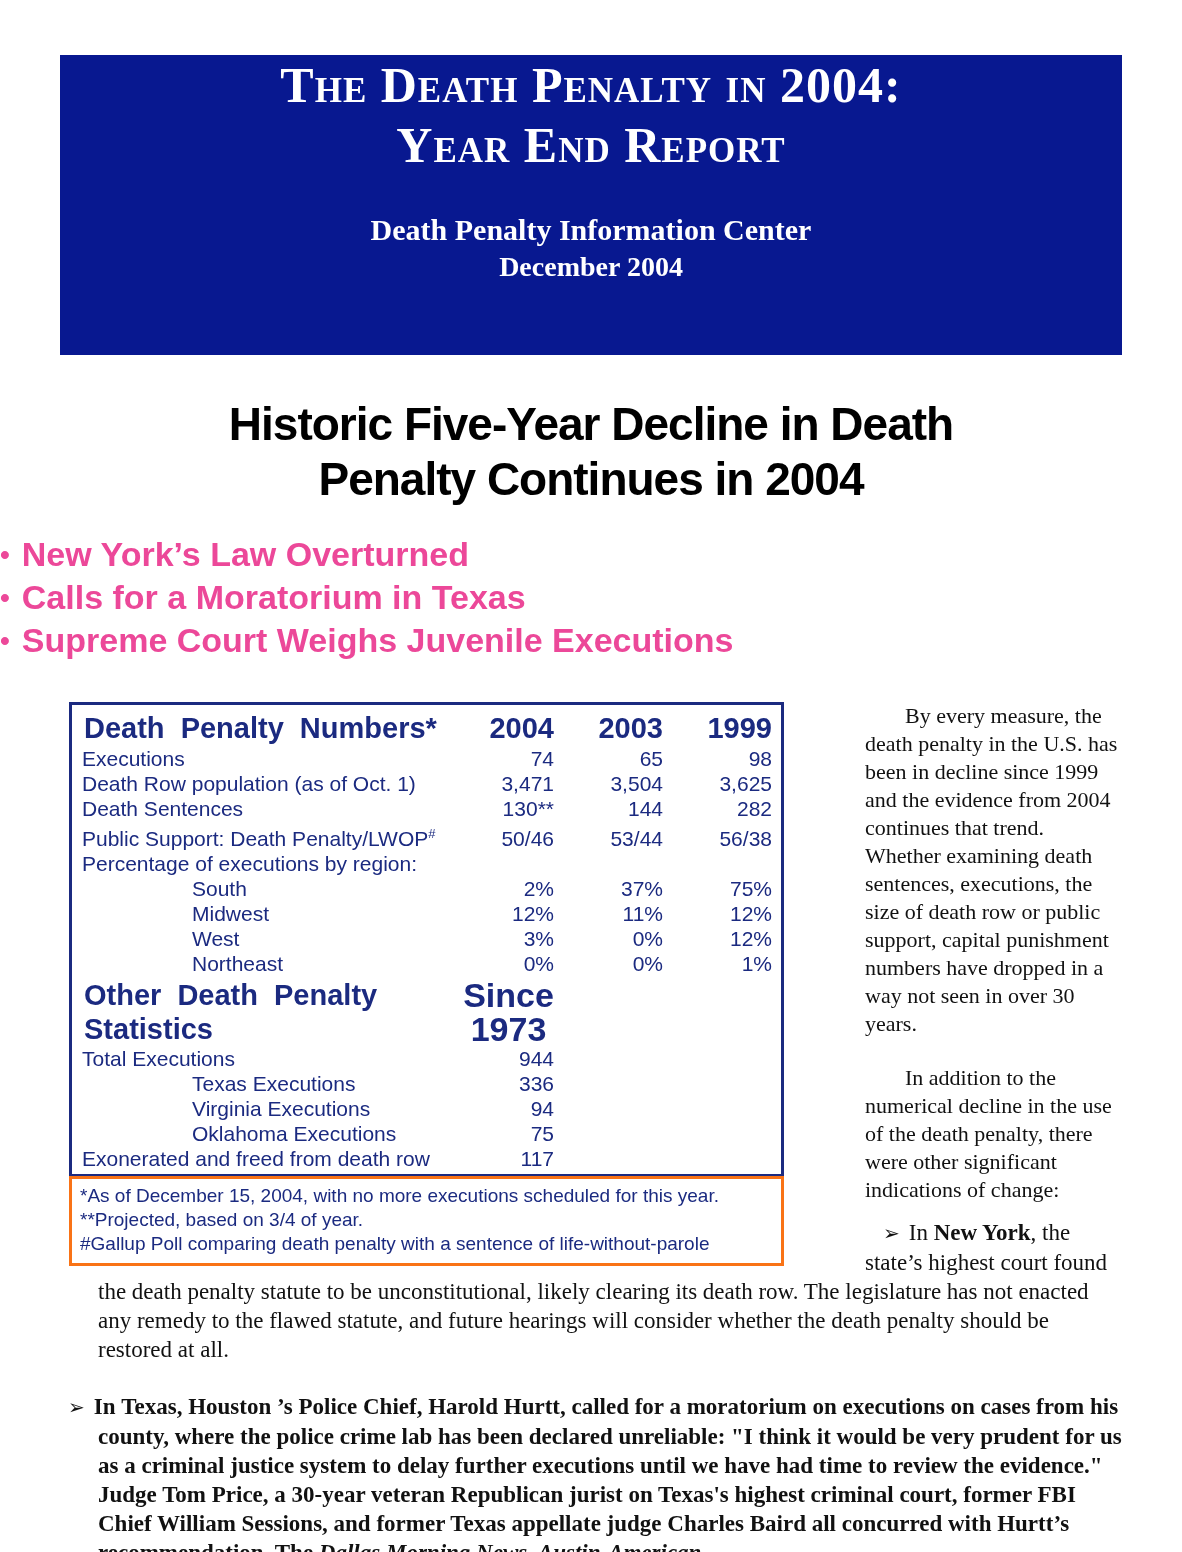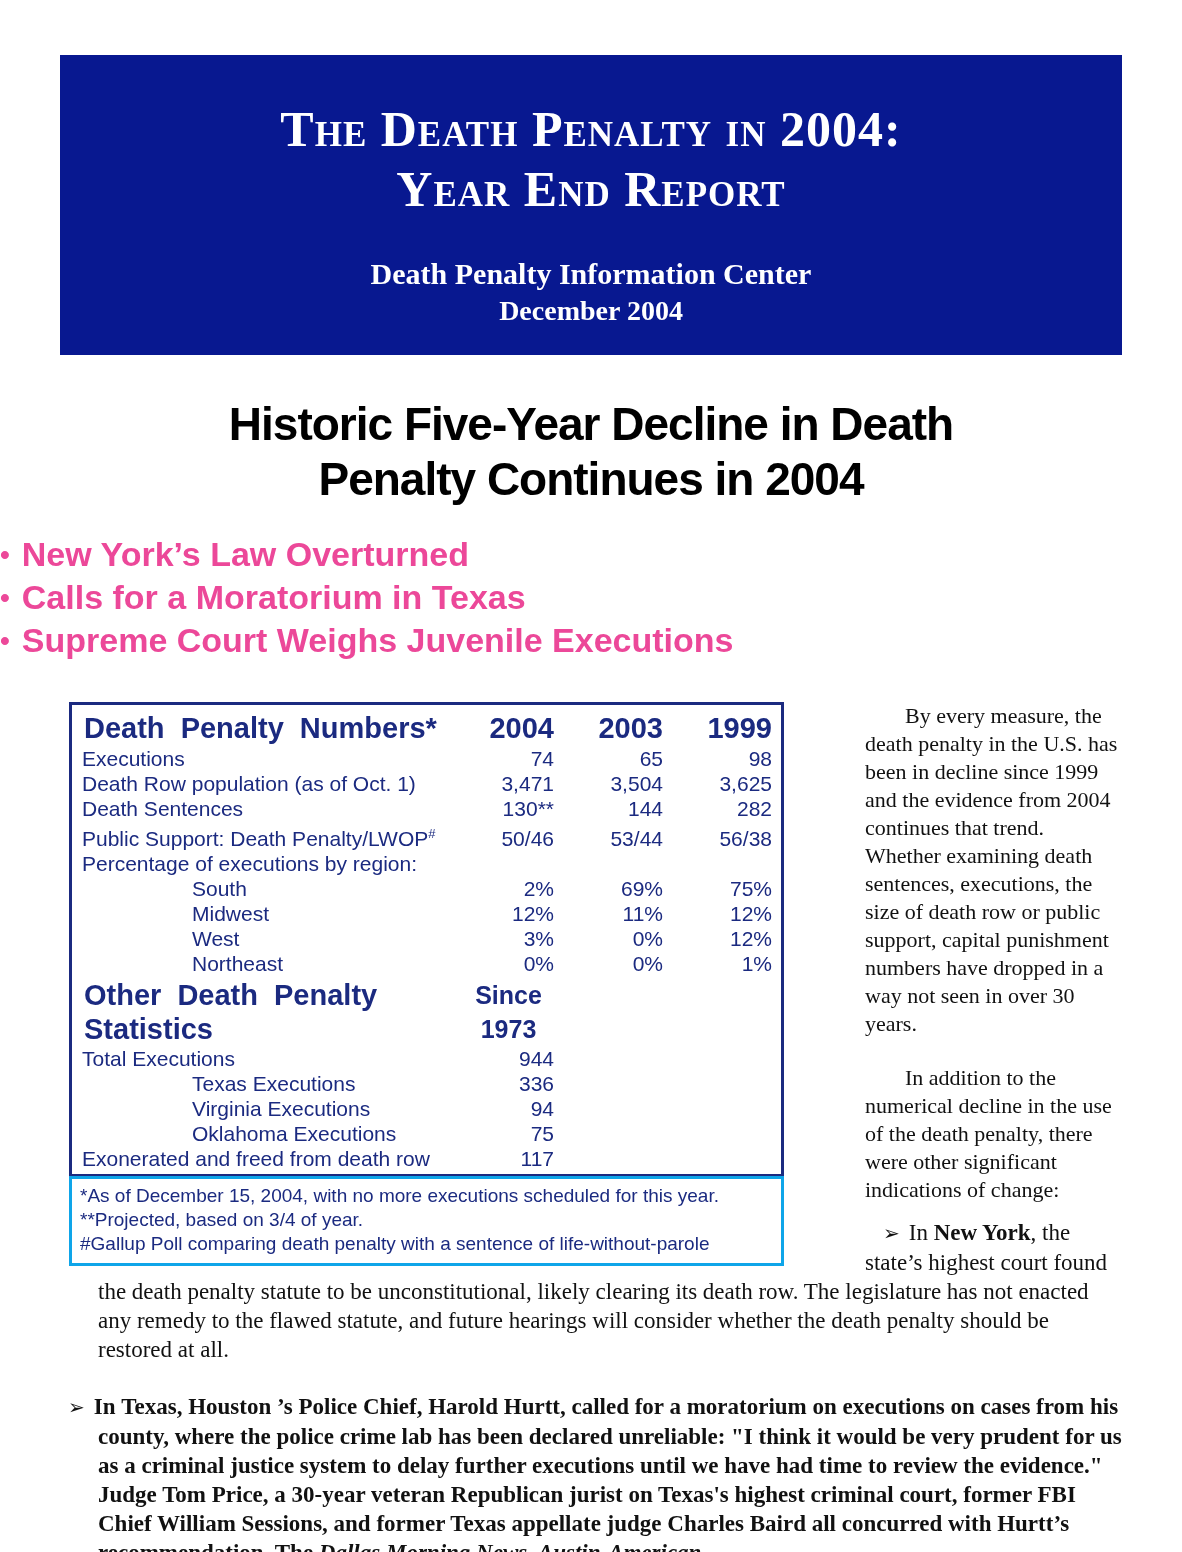--- a/index.html
+++ b/index.html
@@ -13,21 +13,20 @@
   }
 
   
   .banner {
     margin:55px 60px 0 60px;
     height:300px;
     box-sizing:border-box;
     background:#081890;
     color:#ffffff;
     text-align:center;
-    padding-top:44px;
   }
   .banner-title {
     font-family:"Liberation Serif", serif;
     font-variant:small-caps;
     font-weight:700;
     font-size:50px;
     line-height:60px;
     letter-spacing:1px;
   }
   .banner-org {
@@ -91,29 +90,29 @@
   td.t-title {
     font-size:29px; font-weight:700; word-spacing:8px;
     line-height:36px; padding-left:12px;
   }
   td.t-col {
     font-size:29px; font-weight:700; text-align:right;
     line-height:36px; padding-right:9px; width:100px;
   }
   tr.sec-row td.t-title { line-height:34px; padding-top:2px; }
   td.t-since {
-    font-size:25px; font-weight:700; text-align:center;
+    font-size:34px; font-weight:700; text-align:center;
     line-height:34px; width:100px; padding-top:2px;
   }
   sup.fn-sup { font-size:13px; }
 
   .footnote-box {
     box-sizing:border-box;
     width:715px;
-    border:3px solid #0ea5e9;
+    border:3px solid #f97316;
     margin-top:-1px;
     padding:5px 8px 7px 8px;
     font-family:"Liberation Sans", sans-serif;
     color:#1b2a80;
     font-size:19px;
     line-height:24px;
   }
 
   
   .col-par {
@@ -204,21 +203,21 @@
           </tr>
           <tr>
             <td class="lbl">Percentage of executions by region:</td>
             <td class="num"></td>
             <td class="num"></td>
             <td class="num"></td>
           </tr>
           <tr>
             <td class="lbl indent">South</td>
             <td class="num">2%</td>
-            <td class="num">69%</td>
+            <td class="num">37%</td>
             <td class="num">75%</td>
           </tr>
           <tr>
             <td class="lbl indent">Midwest</td>
             <td class="num">12%</td>
             <td class="num">11%</td>
             <td class="num">12%</td>
           </tr>
           <tr>
             <td class="lbl indent">West</td>

